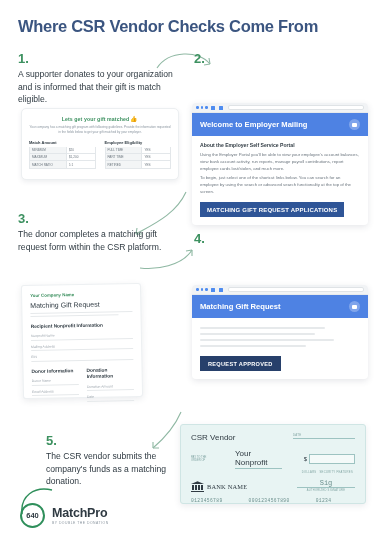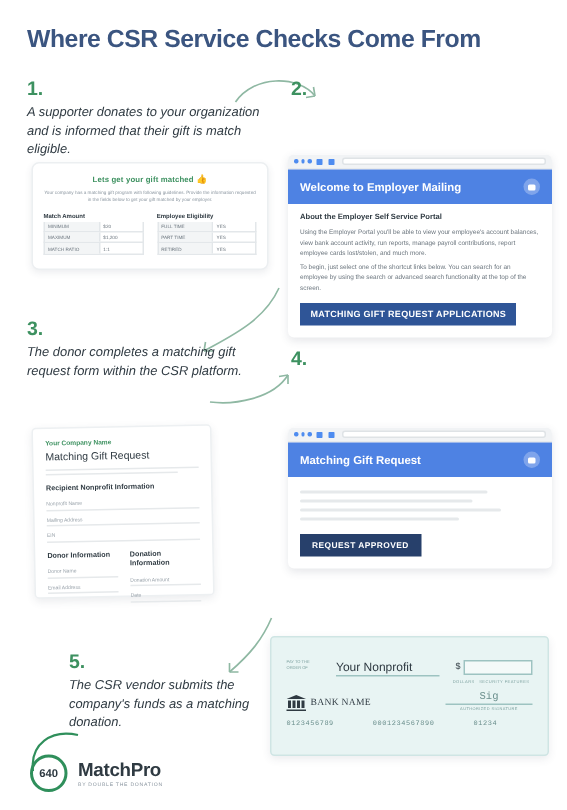--- a/index.html
+++ b/index.html
@@ -15,21 +15,21 @@
   .title {
     position: absolute; left: 18px; top: 17px;
     font-size: 16.5px; font-weight: bold; letter-spacing: -0.3px;
     color: #3b5580;
   }
 
   .step-num {
     font-size: 13px; font-weight: bold; color: #3d9160; line-height: 1.1;
   }
   .step-text {
-    font-size: 8.6px; color: #2f3a42; line-height: 1.45; margin-top: 2px; font-style: italic;
+    font-size: 8.6px; color: #2f3a42; line-height: 1.45; margin-top: 2px;
   }
 
   
   .s1 { position: absolute; left: 18px; top: 52px; width: 160px; }
   .card1 {
     position: absolute; left: 21px; top: 108px; width: 158px; height: 72px;
     background: #fff; border: 1px solid #eceff1; border-radius: 5px;
     box-shadow: 0 2px 5px rgba(60,70,90,.09);
     padding: 6px 7px;
   }
@@ -114,21 +114,21 @@
   .check {
     position: absolute; left: 180px; top: 424px; width: 186px; height: 80px;
     background:#e8f4f3; border:1px solid #cfe5e4; border-radius: 3px;
     box-shadow: 0 2px 6px rgba(60,70,90,.10); padding: 8px 10px;
   }
   .ck-top { display:flex; justify-content: space-between; align-items:flex-start; }
   .ck-vendor { font-size: 8px; color:#2f3a42; }
   .ck-date { width: 62px; }
   .ck-date .lbl { font-size: 2.8px; color:#7fa3a1; letter-spacing:.3px; }
   .ck-rule { height:.7px; background:#9dc3c1; margin-top:1px; }
-  .ck-pay { display:flex; align-items:flex-start; gap: 11px; margin-top: 7px; }
+  .ck-pay { display:flex; align-items:center; gap: 22px; margin-top: 7px; }
   .ck-payto { font-size: 2.7px; color:#7fa3a1; line-height:1.3; width: 22px; }
   .ck-name { font-size: 8px; color:#2f3a42; flex:1; border-bottom:.7px solid #9dc3c1; padding-bottom:1px; }
   .ck-amt { display:flex; align-items:center; gap:2px; }
   .ck-dollar { font-size: 6px; color:#2f3a42; }
   .ck-box { width: 46px; height: 10px; border:.7px solid #9dc3c1; background:rgba(255,255,255,.5); }
   .ck-dollars { display:flex; justify-content:flex-end; gap:3px; font-size:2.7px; color:#7fa3a1; margin-top:2px; padding-right:2px; letter-spacing:.3px; }
   .ck-bottom { display:flex; align-items:flex-end; justify-content:space-between; margin-top: 6px; }
   .ck-bank { display:flex; align-items:center; gap: 3px; }
   .bank-icon { width: 13px; height: 11px; position:relative; }
   .bank-icon .roof { position:absolute; top:0; left:0; width:100%; height:2.6px; background:#2f3a42; clip-path: polygon(50% 0, 100% 100%, 0 100%); }
@@ -172,21 +172,21 @@
     <path d="M54 2 l -6 1 m 6 -1 l 0 6" stroke="#8fb8a3" stroke-width="1.1" fill="none"></path>
   </svg>
   <svg class="arrow" style="left:145px;top:410px;" width="42" height="44" viewBox="0 0 42 44" fill="none">
     <path d="M36 2 C 30 16, 22 26, 8 38" stroke="#8fb8a3" stroke-width="1.1" fill="none"></path>
     <path d="M8 38 l 6 0 m -6 0 l 0 -6" stroke="#8fb8a3" stroke-width="1.1" fill="none"></path>
   </svg>
   <svg class="arrow" style="left:18px;top:484px;" width="40" height="34" viewBox="0 0 40 34" fill="none">
     <path d="M4 30 C 2 12, 16 2, 34 6" stroke="#2f8f5b" stroke-width="1.4" fill="none"></path>
   </svg>
 
-  <div class="title">Where CSR Service Checks Come From</div>
+  <div class="title">Where CSR Vendor Checks Come From</div>
 
   <div class="s1">
     <div class="step-num">1.</div>
     <div class="step-text">A supporter donates to your organization and is informed that their gift is match eligible.</div>
   </div>
 
   <div class="card1">
     <div class="c1-head">
       <span>Lets get your gift matched</span>
       <span class="thumb">👍</span>
@@ -312,20 +312,27 @@
       <div class="b4-btn">REQUEST APPROVED</div>
     </div>
   </div>
 
   <div class="s5">
     <div class="step-num">5.</div>
     <div class="step-text">The CSR vendor submits the company's funds as a matching donation.</div>
   </div>
 
   <div class="check">
+    <div class="ck-top">
+      <div class="ck-vendor">CSR Vendor</div>
+      <div class="ck-date">
+        <div class="lbl">DATE</div>
+        <div class="ck-rule"></div>
+      </div>
+    </div>
     <div class="ck-pay">
       <div class="ck-payto">PAY TO THE ORDER OF</div>
       <div class="ck-name">Your Nonprofit</div>
       <div class="ck-amt">
         <span class="ck-dollar">$</span>
         <span class="ck-box"></span>
       </div>
     </div>
     <div class="ck-dollars">
       <span>DOLLARS</span>

